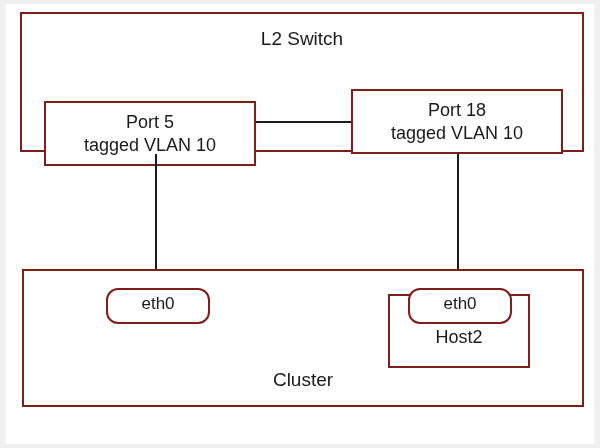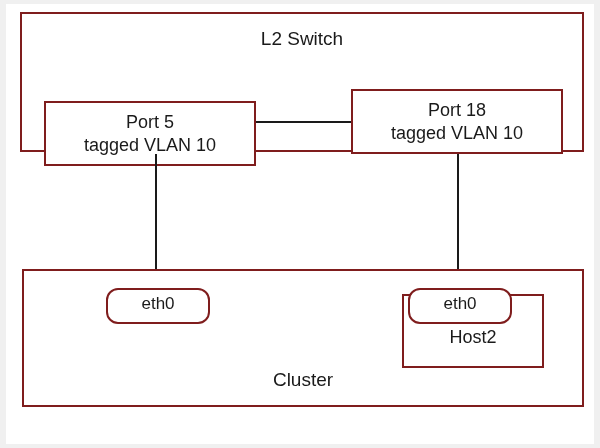--- a/index.html
+++ b/index.html
@@ -156,21 +156,21 @@
   }
 
   #host1-box {
     left: 80px;
     top: 290px;
     width: 142px;
     height: 74px;
   }
 
   #host2-box {
-    left: 396px;
+    left: 382px;
     top: 290px;
     width: 142px;
     height: 74px;
   }
 
   #eth0-host1 {
     left: 100px;
     top: 284px;
     width: 104px;
     height: 36px;

